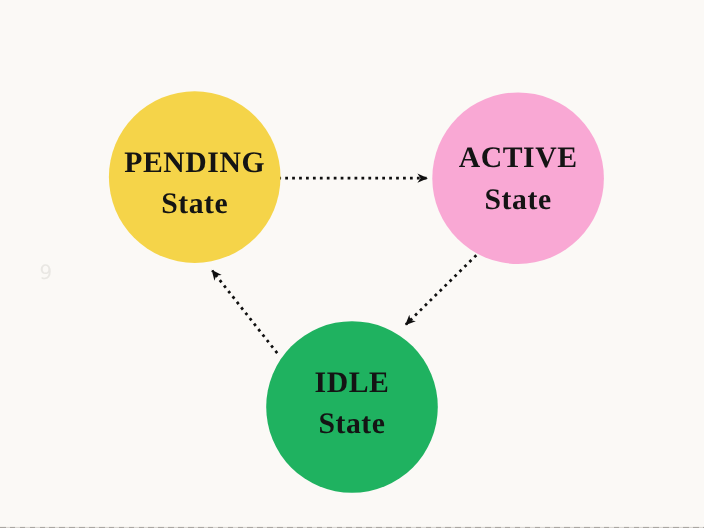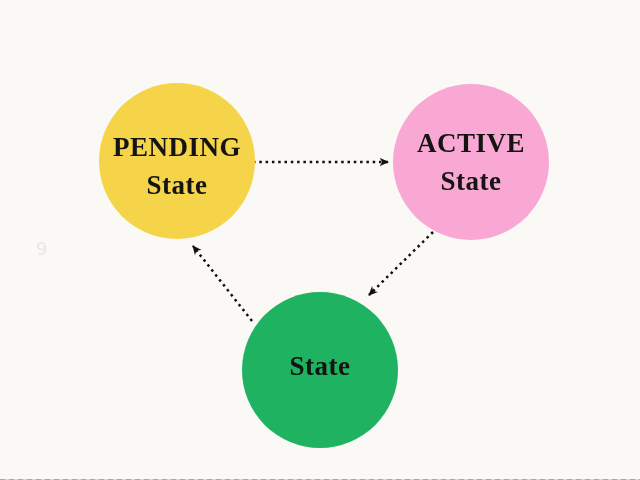--- a/index.html
+++ b/index.html
@@ -76,20 +76,21 @@
 
   <div class="state-node" style="left: 393px; top: 84px; height: 156px; width: 156px; background: #f9a8d4;">
     <div class="node-text" style="transform: translateY(0px);">
       <div class="label">ACTIVE</div>
       <div class="sublabel">State</div>
     </div>
   </div>
 
   <div class="state-node" style="left: 242px; top: 292px; height: 156px; width: 156px; background: rgb(31, 178, 96);">
     <div class="node-text" style="transform: translateY(-4px);">
+      <div class="label">IDLE</div>
       <div class="sublabel">State</div>
     </div>
   </div>
 
   <div id="watermark" style="color: rgb(233, 231, 227);">9</div>
 
   <div id="bottom-hairline"></div>
 
 </div>
 

